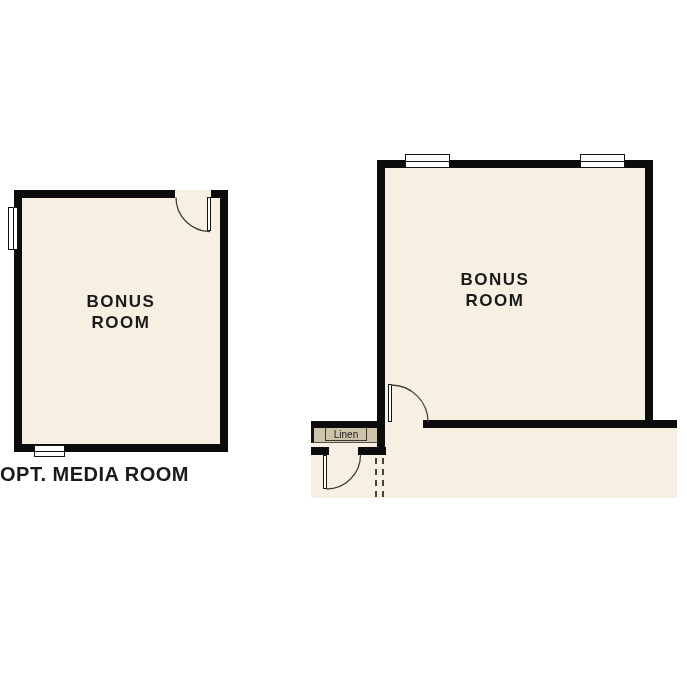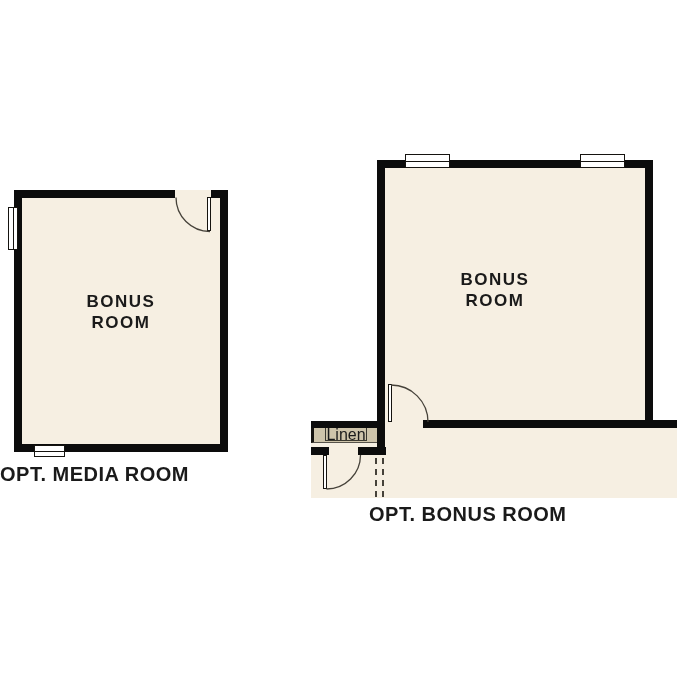--- a/index.html
+++ b/index.html
@@ -69,21 +69,21 @@
     position:absolute;left:311px;top:428px;width:66px;height:15px;
     background:var(--shelf);border-left:3px solid #15130f;
     border-bottom:1px solid #56524a;z-index:4;
   }
   .linen-box{
     position:absolute;left:11px;top:0;width:42px;height:13px;
     border-left:1px solid #3a382f;border-right:1px solid #3a382f;
     border-bottom:1px solid #3a382f;background:var(--shelf);
     display:flex;align-items:center;justify-content:center;
   }
-  .linen-box span{font-size:16px;line-height:11px;color:var(--text);}
+  .linen-box span{font-size:10px;line-height:11px;color:var(--text);}
   .hall-wall-left{left:311px;top:447px;width:18px;height:8px;}
   .hall-wall-right{left:358px;top:447px;width:28px;height:8px;}
   .hall-leaf{left:323px;top:455px;width:4px;height:34px;}
   .dash-1{left:375px;top:458px;height:39px;}
   .dash-2{left:382px;top:458px;height:39px;}
 </style>
 </head>
 <body>
 
 <div class="plan">
@@ -100,21 +100,20 @@
   <div class="floor-strip bonus-floor"></div>
   <div class="room bonus-room"></div>
   <div class="opening bonus-opening"></div>
   <div class="wall bonus-left-wall-ext"></div>
   <div class="wall bonus-bottom-wall-ext"></div>
   <div class="window h bw-1"></div>
   <div class="window h bw-2"></div>
   <div class="leaf bonus-leaf"></div>
   <div class="room-label bonus-label">BONUS
 ROOM</div>
-  <div class="caption bonus-caption">OPT. BONUS ROOM</div>
 
   <div class="wall linen-top-wall"></div>
   <div class="linen-shelf">
     <div class="linen-box">
       <span>Linen</span>
     </div>
   </div>
   <div class="wall hall-wall-left"></div>
   <div class="wall hall-wall-right"></div>
   <div class="leaf hall-leaf"></div>

